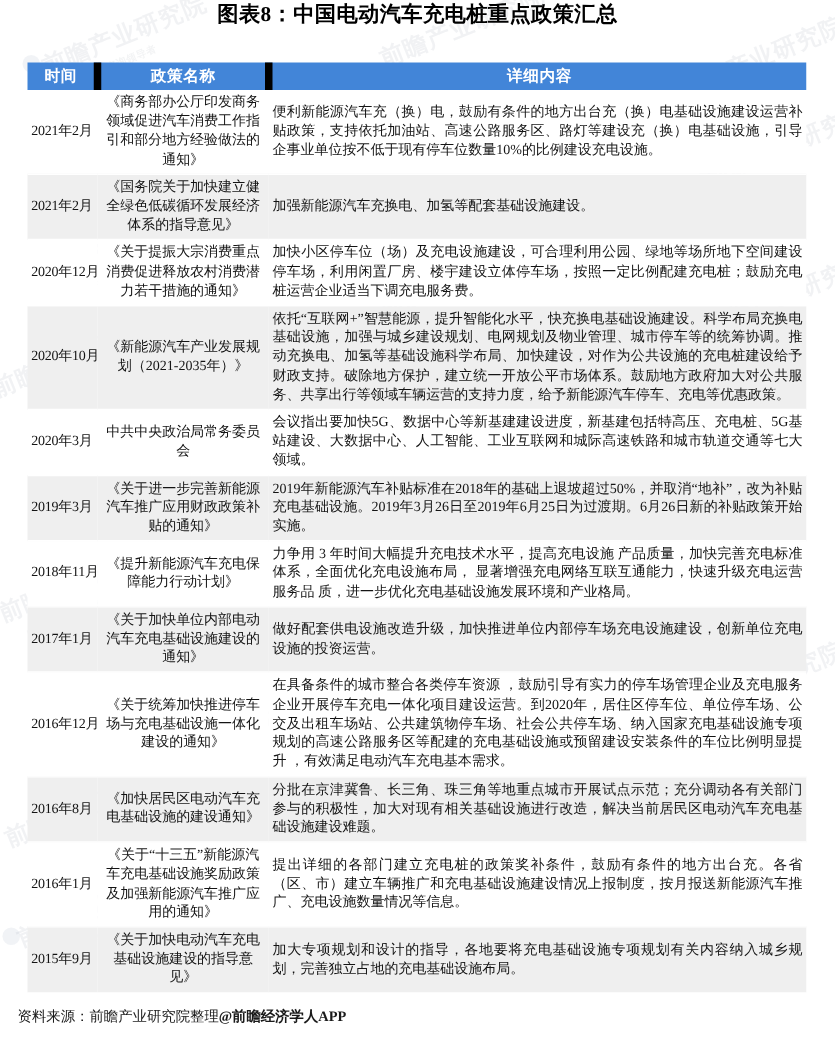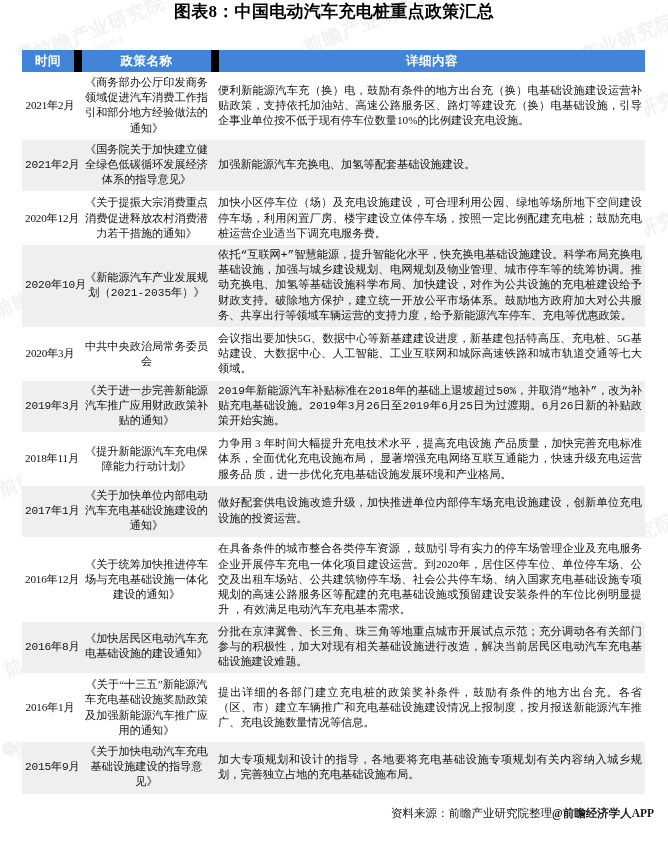--- a/index.html
+++ b/index.html
@@ -74,39 +74,38 @@
   table.policy thead th {
     background: #4285d8;
     color: #ffffff;
     font-family: "Liberation Serif", "DejaVu Serif", serif;
     font-size: 12.5px;
     font-weight: bold;
     height: 22px;
     line-height: 22px;
     padding: 0;
     text-align: center;
-    border-right: 8px solid #000000;
+    border-right: 6px solid #000000;
     letter-spacing: 0.5px;
   }
   table.policy thead th:last-child { border-right: none; }
 
   table.policy tbody td {
     font-family: "Liberation Serif", "DejaVu Serif", serif;
     font-size: 11.2px;
     line-height: 15.2px;
     color: #141414;
     padding: 3px 3px 3px 3px;
     vertical-align: middle;
     border-bottom: 1px solid #ffffff;
   }
   table.policy tbody tr.odd td  { background: #ffffff; }
-  table.policy tbody tr.even td { background: #efefef; font-family: Liberation Mono, monospace; }
+  table.policy tbody tr.even td { background: #efefef; }
 
   td.date {
-    text-align: center;
     white-space: nowrap;
     letter-spacing: -0.2px;
     font-size: 11px;
   }
   td.name {
     text-align: center;
     padding-left: 4px;
     padding-right: 4px;
   }
   td.desc {
@@ -116,21 +115,21 @@
     padding-right: 8px;
   }
 
   
   .footer {
     position: absolute;
     left: 14px;
     right: 14px;
     top: 806px;
     display: flex;
-    justify-content: flex-end;
+    justify-content: flex-start;
     align-items: baseline;
     font-family: "Liberation Serif", "DejaVu Serif", serif;
     font-size: 11.5px;
     color: #1a1a1a;
     z-index: 10;
   }
   .footer .right { color: #1a1a1a; font-weight: bold; }
 </style>
 </head>
 <body>

